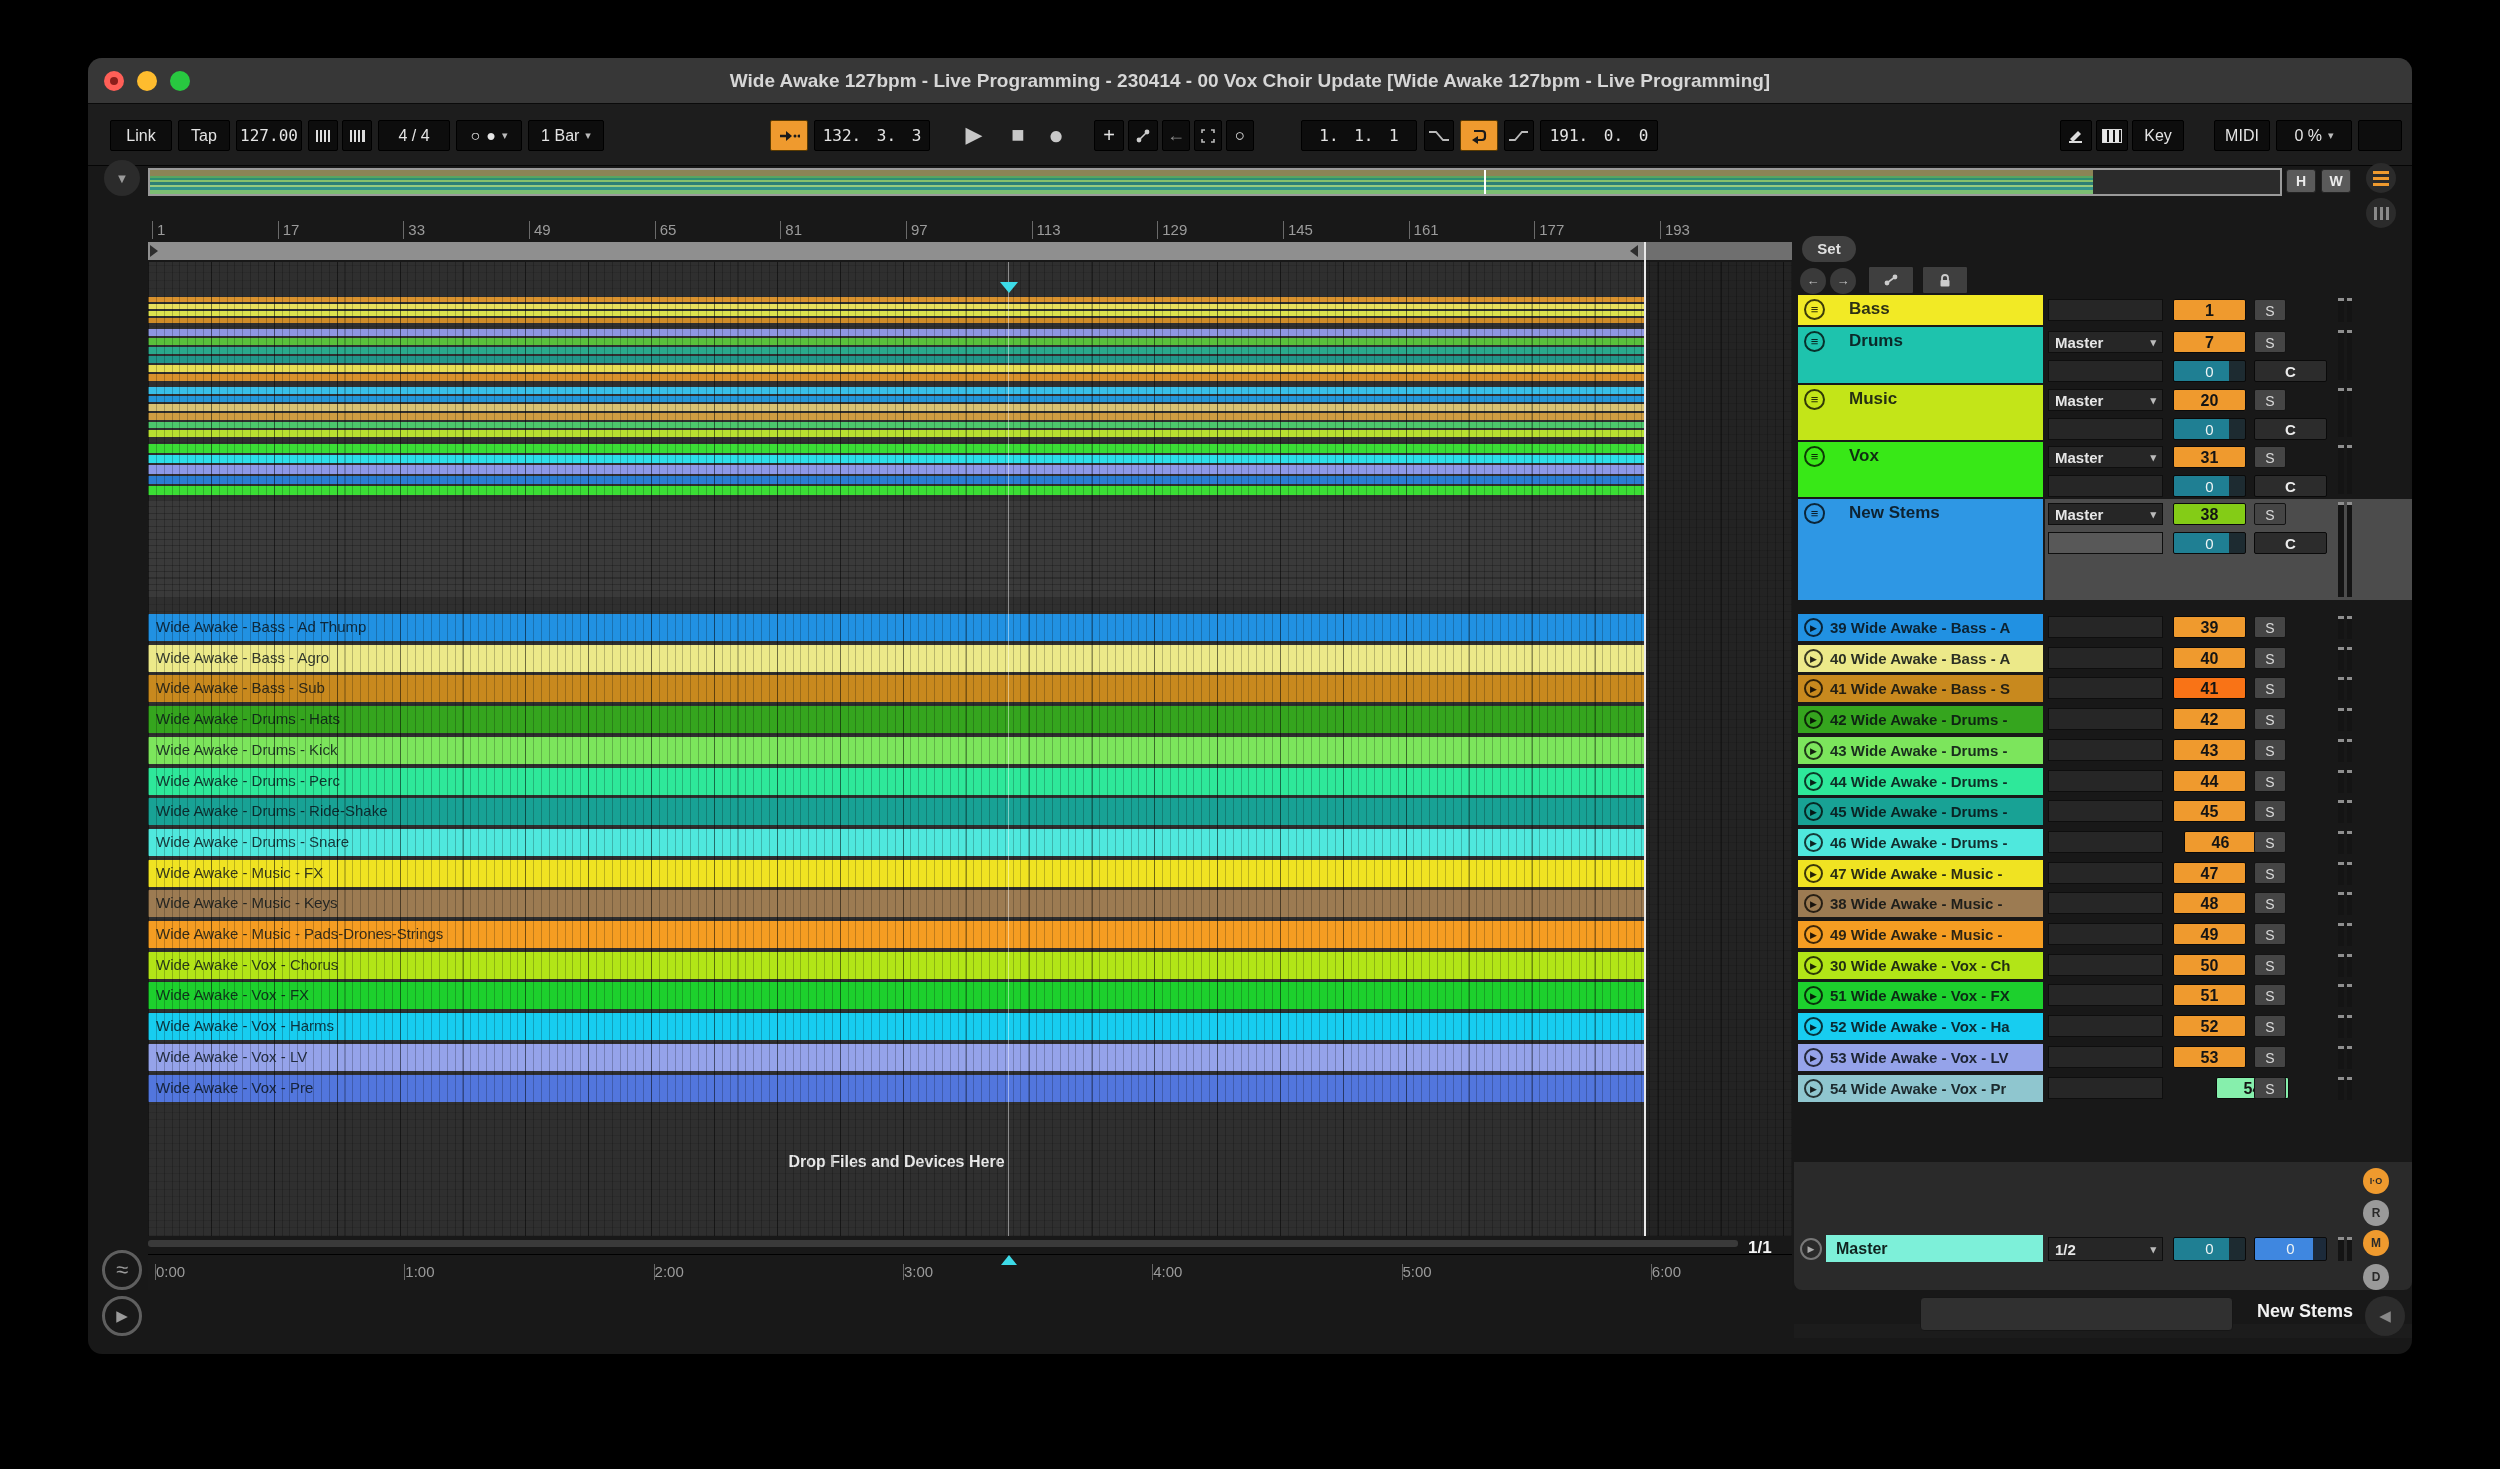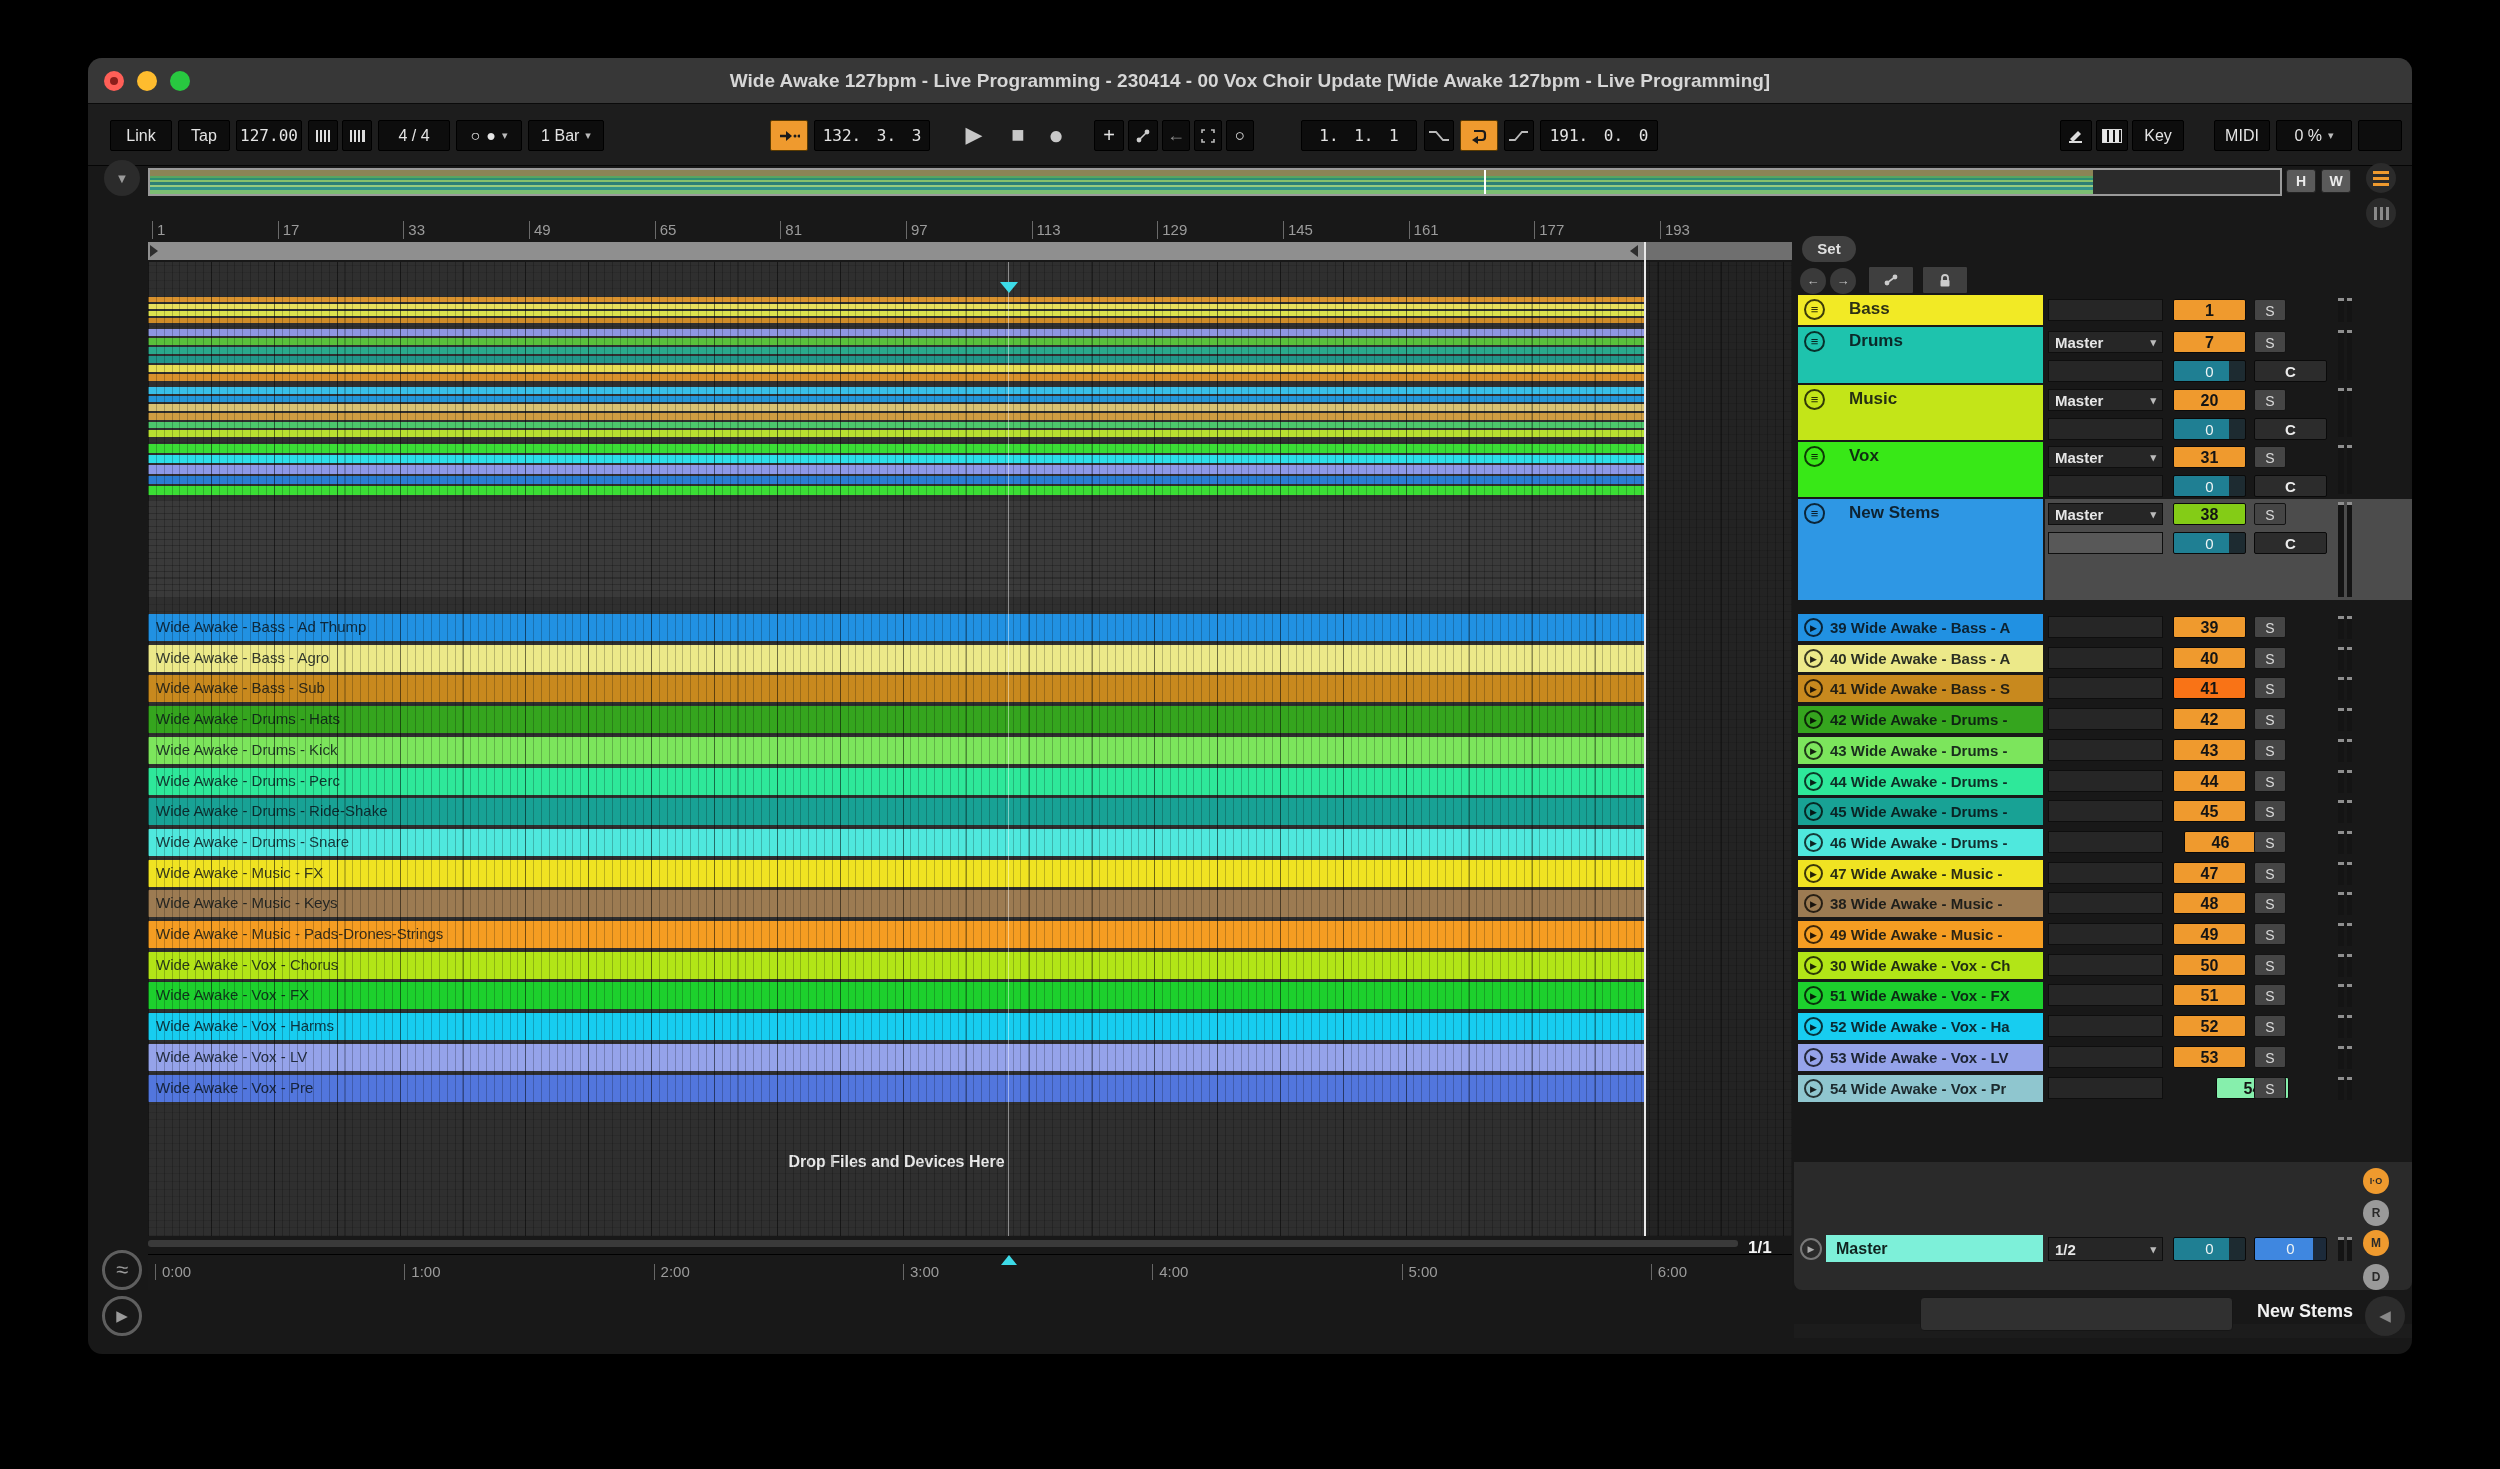--- a/index.html
+++ b/index.html
@@ -43,21 +43,21 @@
   .cliplabel { display:block; font-size:15px; color:rgba(10,18,24,0.82); padding:4px 0 0 8px; white-space:nowrap; overflow:hidden; }
   .darkzone { position:absolute; left:1557px; top:204px; width:147px; height:974px; background:rgba(0,0,0,0.25); z-index:3; }
   .endline { position:absolute; left:1556px; top:184px; width:2px; height:994px; background:#e8e8e8; z-index:5; }
   .playline { position:absolute; left:920px; top:204px; width:1px; height:974px; background:rgba(255,255,255,0.45); z-index:5; }
   .tri-down { position:absolute; left:912px; top:224px; width:0; height:0; border-left:9px solid transparent; border-right:9px solid transparent; border-top:11px solid #3ddbe8; z-index:6; }
   .tri-up { position:absolute; left:913px; top:1197px; width:0; height:0; border-left:8px solid transparent; border-right:8px solid transparent; border-bottom:10px solid #3ddbe8; z-index:6; }
   .droptext { position:absolute; left:60px; top:1095px; width:1497px; text-align:center; color:#e8e8e8; font-size:16px; font-weight:bold; z-index:3; }
   .scrollstrip { position:absolute; left:60px; top:1182px; width:1590px; height:7px; background:#3a3a3a; border-radius:3px; }
   .pageind { position:absolute; left:1660px; top:1180px; width:46px; color:#f4f4f4; font-size:17px; font-weight:bold; z-index:3; }
   .truler { position:absolute; left:60px; top:1196px; width:1644px; height:36px; background:#191919; border-top:1px solid #000; }
-  .tlabel { position:absolute; top:1206px; font-size:15px; color:#9b9b9b; border-left:1px solid #666; padding-left:6px; height:16px; line-height:16px; }
+  .tlabel { position:absolute; top:1206px; font-size:15px; color:#9b9b9b; border-left:1px solid #666; padding-left:0; height:16px; line-height:16px; }
 
   
   .panel-lower { position:absolute; left:1706px; top:1104px; width:618px; height:128px; background:#2a2a2a; border-radius:0 0 8px 8px; }
   .panel-foot { position:absolute; left:1706px; top:1266px; width:618px; height:14px; background:#1c1c1c; }
   .setpill { position:absolute; left:1714px; top:178px; width:54px; height:26px; background:#3f3f3f; border-radius:13px; color:#e0e0e0; font-size:15px; font-weight:bold; text-align:center; line-height:26px; }
   .navcirc { position:absolute; top:210px; width:26px; height:26px; border-radius:50%; background:#3a3a3a; color:#c4c4c4; font-size:13px; text-align:center; line-height:26px; }
   .toolbox { position:absolute; top:208px; width:46px; height:28px; background:#3f3f3f; border:1px solid #171717; border-radius:2px; display:flex; align-items:center; justify-content:center; }
   .selbg { position:absolute; left:1957px; width:367px; height:101px; background:#4c4c4c; z-index:1; }
   .gname { position:absolute; left:1710px; width:245px; z-index:2; display:flex; align-items:flex-start; gap:8px; padding:4px 0 0 6px; }
   .gicon { width:21px; height:21px; border:2px solid rgba(0,0,0,0.75); border-radius:50%; color:rgba(0,0,0,0.8); font-size:13px; line-height:18px; text-align:center; flex:none; }

